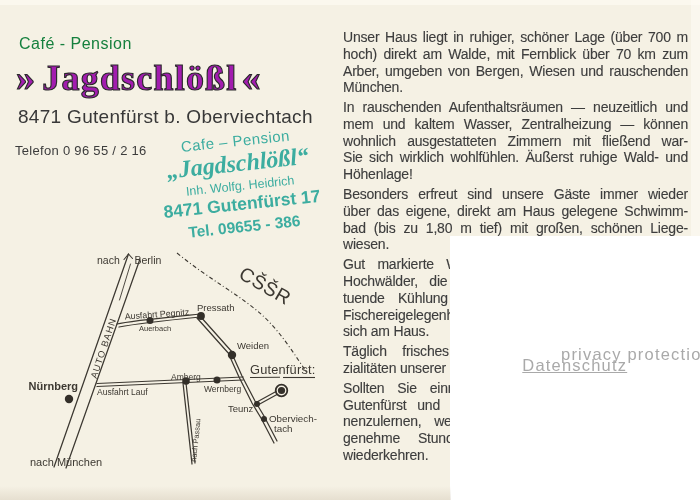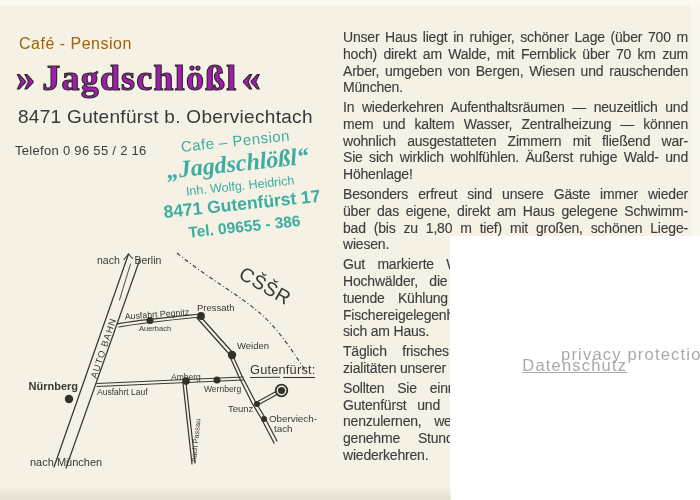--- a/index.html
+++ b/index.html
@@ -6,21 +6,21 @@
   body{width:700px;height:500px;position:relative;background:#f5f1e4;
        font-family:"Liberation Sans", sans-serif;overflow:hidden;}
   .abs{position:absolute;}
   .rl{text-align:justify;text-align-last:justify;}
   .rlast{text-align:left;}
   .psp{height:3.2px;}
 </style>
 </head>
 <body>
 
-<div class="abs" style="left:19px;top:35.5px;font-size:16px;letter-spacing:0.5px;color:#a16207;line-height:1;">Café - Pension</div>
+<div class="abs" style="left:19px;top:35.5px;font-size:16px;letter-spacing:0.5px;color:#15803d;line-height:1;">Café - Pension</div>
 
 <div class="abs" style="left:16px;top:57.6px;font-size:36px;font-family:'Liberation Serif',serif;font-weight:bold;letter-spacing:1.2px;color:#a21caf;line-height:1;-webkit-text-stroke:1.15px #2a2a2a;"><span style="font-size:1.06em;margin-right:6px;">»</span>Jagdschlößl<span style="font-size:1.06em;margin-left:4px;">«</span></div>
 
 <div class="abs" style="left:18px;top:107px;font-size:19px;letter-spacing:0.3px;color:#383838;line-height:1;">8471 Gutenfürst b. Oberviechtach</div>
 
 <div class="abs" style="left:15px;top:143.5px;font-size:13px;letter-spacing:0.3px;color:#3c3c3c;line-height:1;">Telefon 0 96 55 / 2 16</div>
 
 <div class="abs" style="left:159px;top:133px;width:162px;color:#2fa89b;opacity:0.93;transform:rotate(-6deg);transform-origin:center center;text-align:center;">
 
   <div style="font-size:15px;letter-spacing:0.5px;line-height:15px;white-space:nowrap;">Cafe – Pension</div>
@@ -35,21 +35,21 @@
 </div>
 
 <div class="abs" style="left:343px;top:29px;width:345px;font-size:14px;line-height:16.75px;letter-spacing:-0.2px;color:#3d3d3d;-webkit-text-stroke:0.12px #3d3d3d;">
 
   <div class="rl">Unser Haus liegt in ruhiger, schöner Lage (über 700 m</div>
   <div class="rl">hoch) direkt am Walde, mit Fernblick über 70 km zum</div>
   <div class="rl">Arber, umgeben von Bergen, Wiesen und rauschenden</div>
   <div class="rlast">München.</div>
   <div class="psp"></div>
 
-  <div class="rl">In wiederkehren Aufenthaltsräumen — neuzeitlich und</div>
+  <div class="rl">In rauschenden Aufenthaltsräumen — neuzeitlich und</div>
   <div class="rl">mem und kaltem Wasser, Zentralheizung — können</div>
   <div class="rl">wohnlich ausgestatteten Zimmern mit fließend war-</div>
   <div class="rl">Sie sich wirklich wohlfühlen. Äußerst ruhige Wald- und</div>
   <div class="rlast">Höhenlage!</div>
   <div class="psp"></div>
 
   <div class="rl">Besonders erfreut sind unsere Gäste immer wieder</div>
   <div class="rl">über das eigene, direkt am Haus gelegene Schwimm-</div>
   <div class="rl">bad (bis zu 1,80 m tief) mit großen, schönen Liege-</div>
   <div class="rlast">wiesen.</div>

